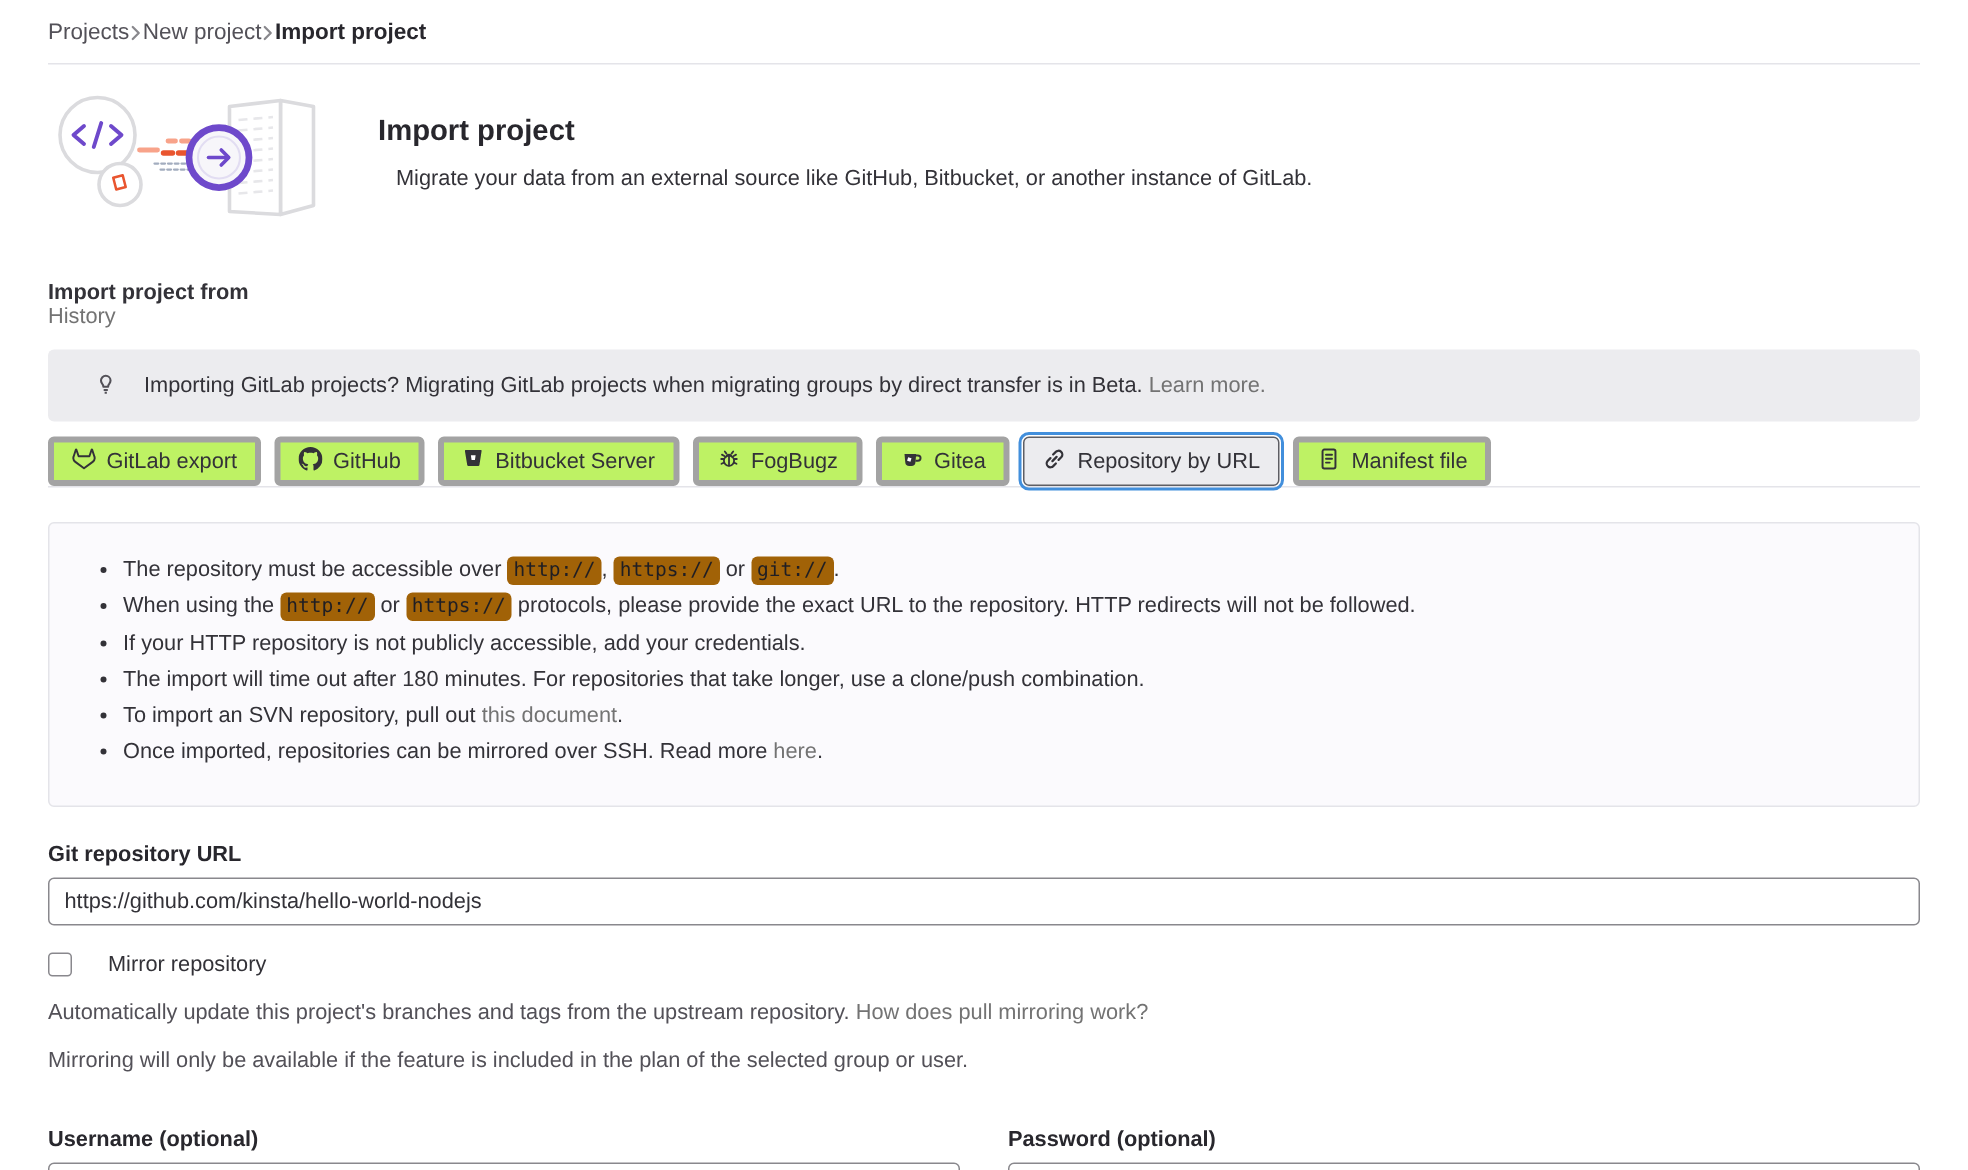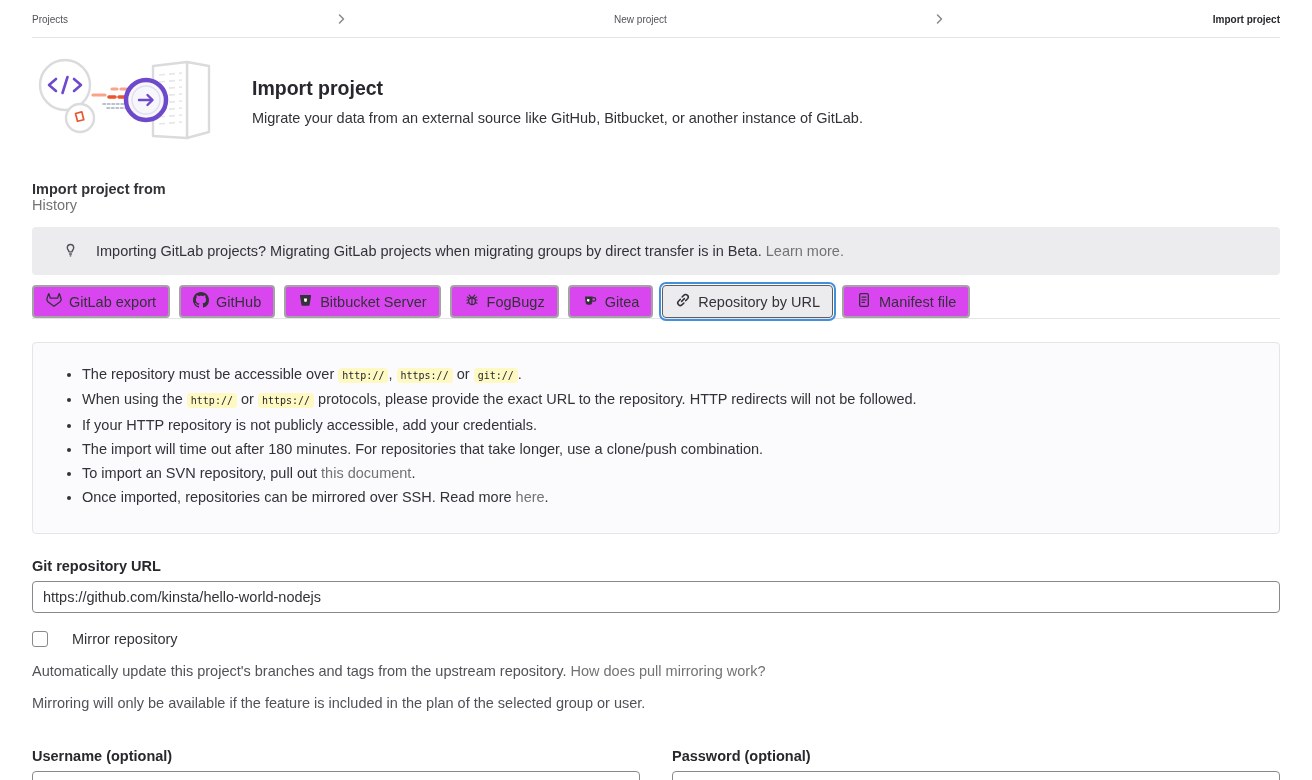--- a/index.html
+++ b/index.html
@@ -6,57 +6,57 @@
   html,body { margin:0; padding:0; background:#fff; }
   body {
     font-family: "Liberation Sans", sans-serif;
     color:#333238;
     width:1312px;
     font-size:14.5px;
   }
   .container { padding:0 32px; }
 
   
-  .breadcrumb { display:flex; align-items:center; padding:13px 0 12px; font-size:10px;justify-content:space-between; }
+  .breadcrumb { display:flex; align-items:center; padding:13px 0 12px; font-size:15px; }
   .crumb { color:#535158; text-decoration:none; cursor:pointer; }
   .crumb.current { color:#28272d; font-weight:bold; cursor:default; }
   .crumb-sep { display:flex; align-items:center; }
   hr.rule { border:none; border-top:1px solid #e4e4e9; margin:0; }
 
   
   .page-header { display:flex; align-items:center; gap:30px; padding:16px 0 22px; }
   .page-header .illustration { flex:0 0 auto; }
   .page-title { font-size:19.5px; font-weight:bold; margin:0 0 10px; color:#28272d; }
-  .page-desc { margin:0; font-size:14.5px; }
+  .page-desc { margin:12px; font-size:14.5px; }
 
   
   .section-row { display:flex; justify-content:space-between; align-items:baseline; margin-top:10px;flex-direction:column; }
   .section-label { font-weight:bold; font-size:14.5px; }
   a.link { color:#737373; text-decoration:none; cursor:pointer; }
 
   
   .banner { margin-top:14px; background:#ececef; border-radius:4px; padding:0 30px; height:48px;
             display:flex; align-items:center; gap:17px; font-size:14.5px; }
   .banner svg { flex:0 0 auto; }
 
   
   .src-row { display:flex; flex-wrap:wrap; gap:9px; margin-top:10px; }
   .src-btn { display:inline-flex; align-items:center; gap:7px; padding:0 12px; height:33px;
-             background:#d946ef; border:2px solid #a3a3a3; border-radius:4px;
+             background:#bef264; border:4px solid #a3a3a3; border-radius:4px;
              font-family:"Liberation Sans", sans-serif; font-size:14.5px; color:#333238; cursor:pointer; }
   .src-btn svg { flex:0 0 auto; color:#333238; }
   .src-btn.selected { background:#ececef; border:1px solid #5e5e64; outline:2px solid #428fdc; outline-offset:1px; }
 
   .rule2 { margin-top:25px; }
 
   
   .notes-box { margin-top:23px; background:#fbfafd; border:1px solid #e4e4e9; border-radius:4px; padding:21px 24px; }
   .notes-box ul { margin:0; padding-left:25px; }
   .notes-box li { margin:0 0 3px; line-height:21.3px; font-size:14.5px; }
-  code.inline-code { font-family:"DejaVu Sans Mono", monospace; font-size:10px; background:#fef9c3;
+  code.inline-code { font-family:"DejaVu Sans Mono", monospace; font-size:13px; background:#a16207;
                      color:#1f1e24; border-radius:4px; padding:2px 4px; }
 
   
   .field-label { display:block; font-weight:bold; font-size:14.5px; margin-top:24px; color:#28272d; }
   .text-input { width:100%; height:32px; margin-top:7px; border:1px solid #89888d; border-radius:4px;
                 padding:4px 10px; font-family:"Liberation Sans", sans-serif; font-size:14.5px; color:#333238; background:#fff; }
 
   .checkbox-row { display:flex; align-items:center; gap:24px; margin-top:18px; }
   .checkbox-row input[type=checkbox] { width:16px; height:16px; margin:0; accent-color:#1f75cb;
       appearance:none; border:1px solid #89888d; border-radius:3px; background:#fff; cursor:pointer; }

